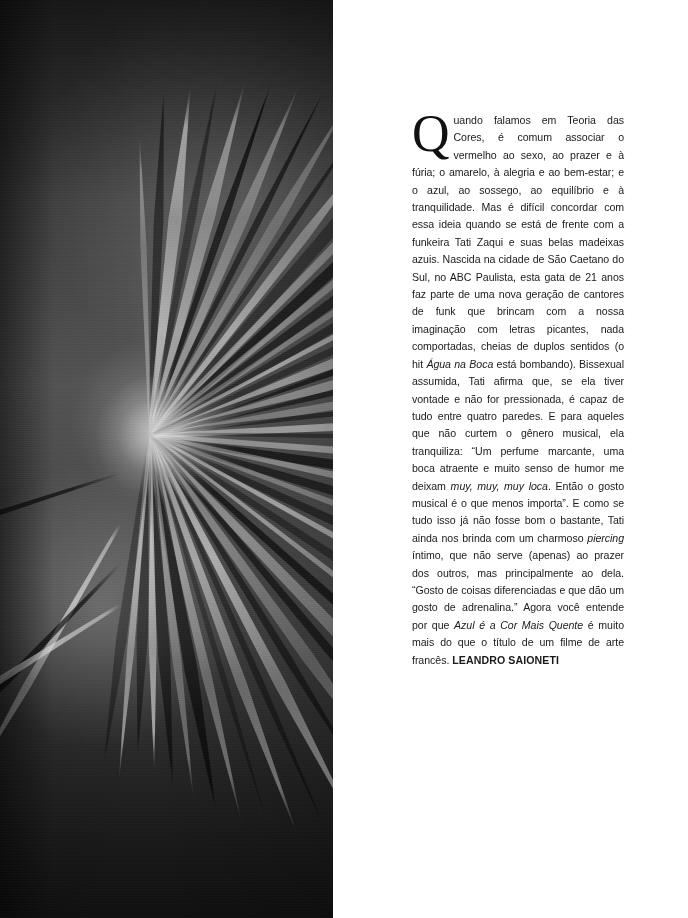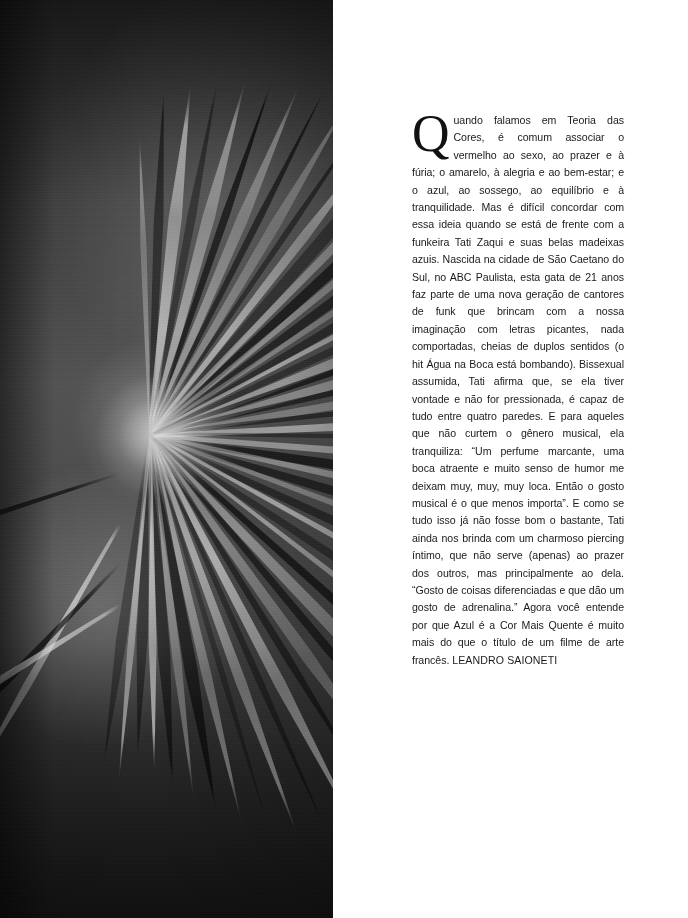--- a/index.html
+++ b/index.html
@@ -118,23 +118,23 @@
   .dropcap {
     float: left;
     font-family: "Liberation Serif", serif;
     font-size: 52px;
     line-height: 40px;
     padding: 2px 3px 0 0;
     margin: 0 1px 0 0;
     font-weight: 400;
     color: #111;
   }
-  .it { }
+  .it { font-style: italic; }
   .byline {
-    font-weight: normal;
+    font-weight: bold;
     letter-spacing: 0.1px;
   }
 </style>
 </head>
 <body>
 
 <div class="page">
 
   <div class="photo-wrap">
     <div class="photo"></div>

